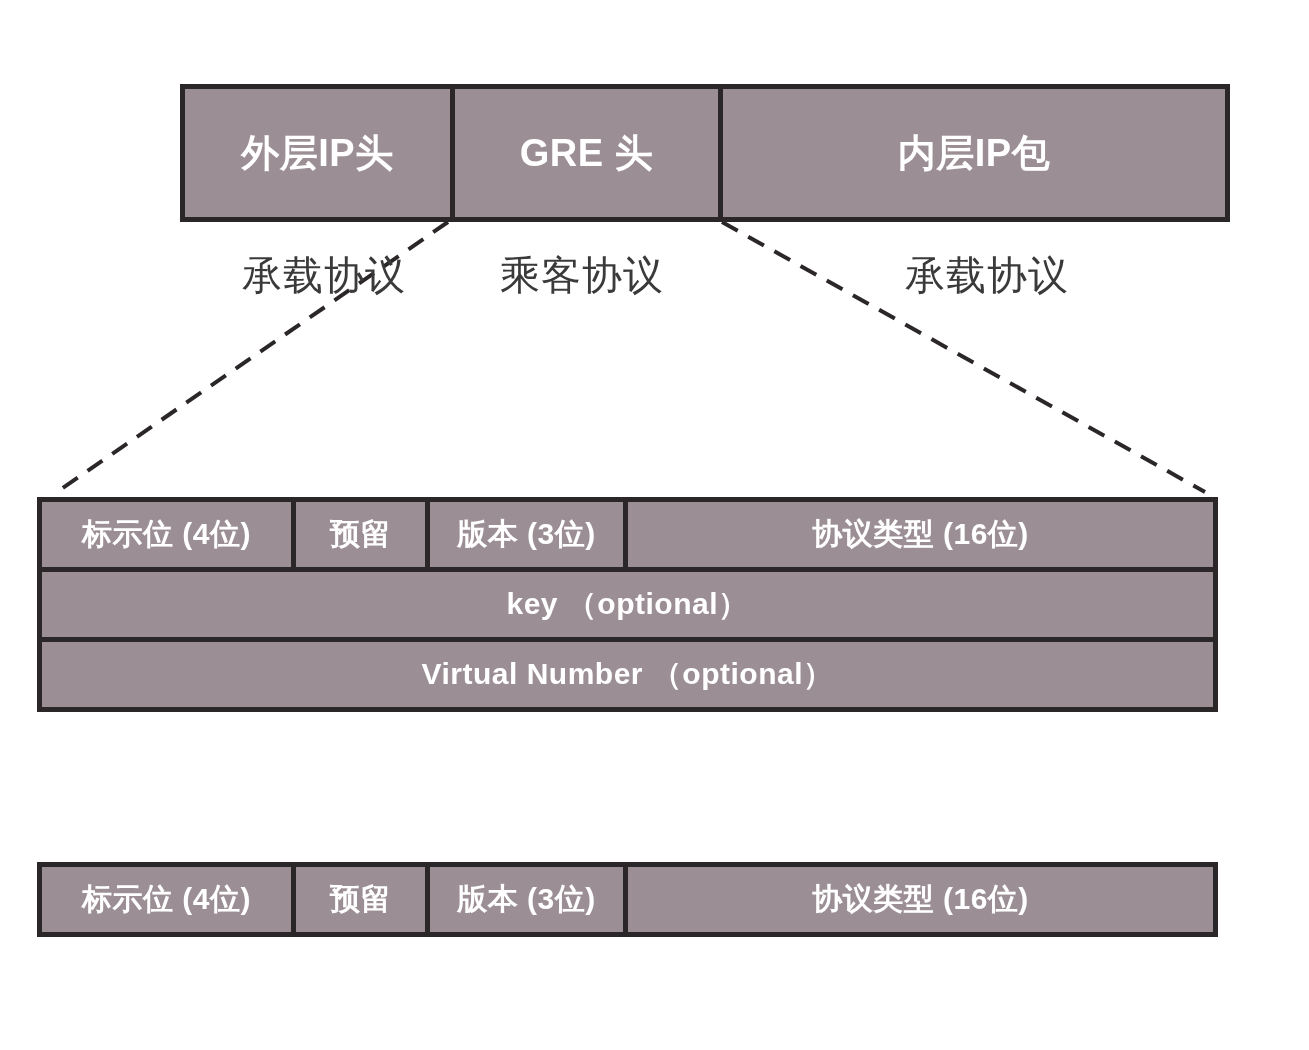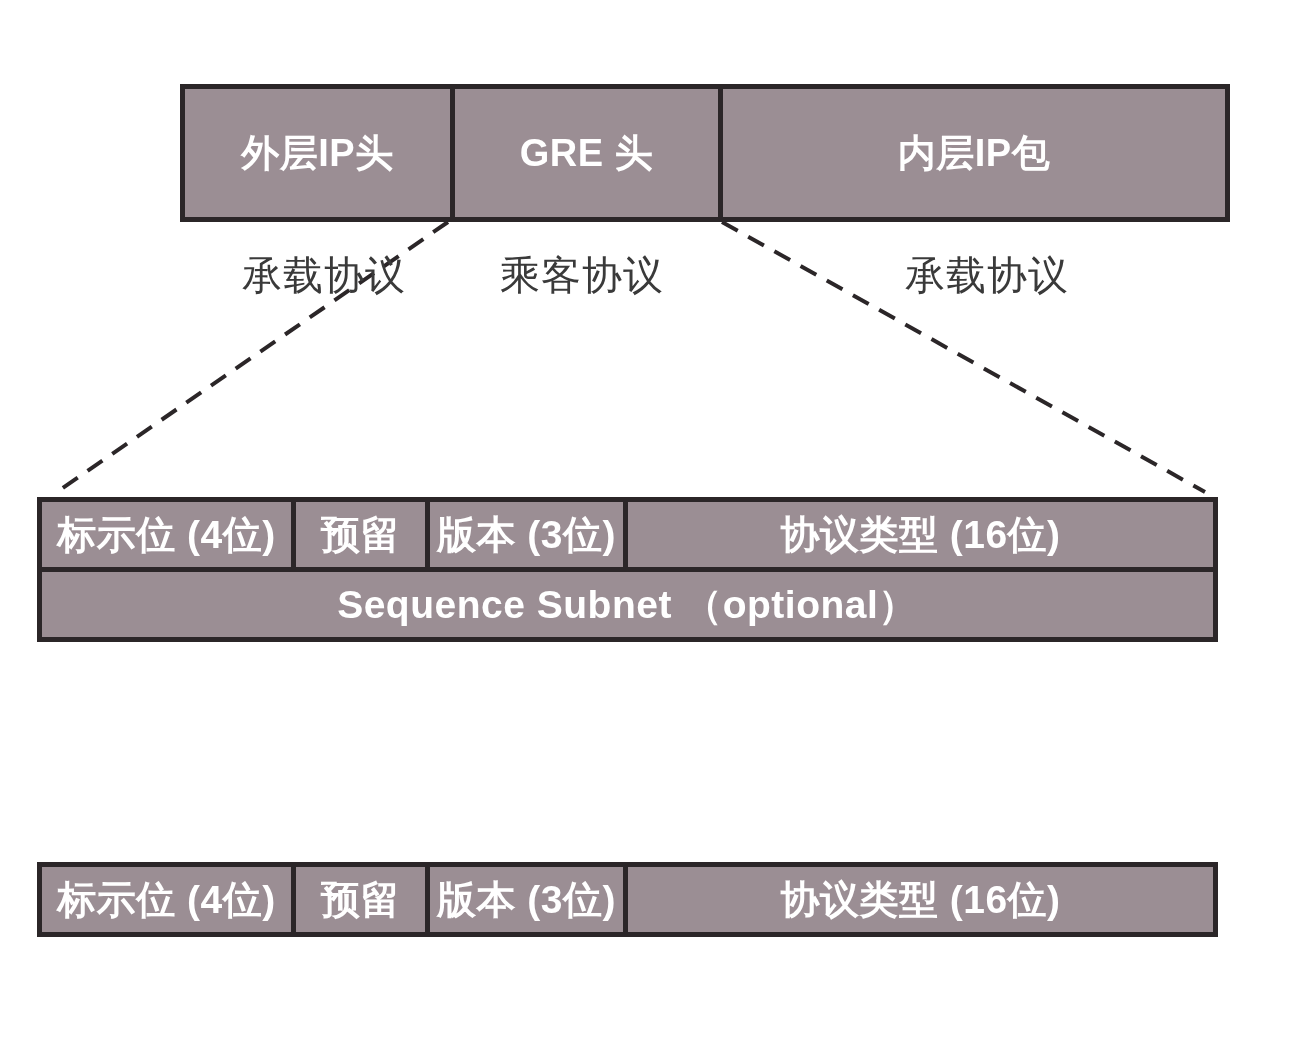--- a/index.html
+++ b/index.html
@@ -25,21 +25,21 @@
     position: absolute;
     border-collapse: collapse;
     table-layout: fixed;
   }
   table.hdr td {
     border: 5px solid var(--border);
     background: var(--fill);
     color: var(--cell-text);
     text-align: center;
     vertical-align: middle;
-    font-size: 39px;
+    font-size: 30px;
     font-weight: 600;
     letter-spacing: 0.5px;
     white-space: nowrap;
     overflow: hidden;
   }
   table.packet td {
     font-size: 38px;
     font-weight: 600;
   }
   .proto-label {
@@ -100,21 +100,24 @@
         <col style="width:590px">
     </colgroup>
     <tbody>
         <tr style="height:70px;">
       <td>标示位 (4位)</td>
       <td>预留</td>
       <td>版本 (3位)</td>
       <td>协议类型 (16位)</td>
     </tr>
     <tr style="height:70px;">
-      <td colspan="4">Sequence Subnet （optional）</td>
+      <td colspan="4">key （optional）</td>
+    </tr>
+    <tr style="height:70px;">
+      <td colspan="4">Virtual Number （optional）</td>
     </tr>
   </tbody>
     </table>
 
   <table class="hdr" style="left:37px; top:862px; width:1176px;">
     <colgroup>
       <col style="width:254px">
         <col style="width:134px">
         <col style="width:198px">
         <col style="width:295px">

